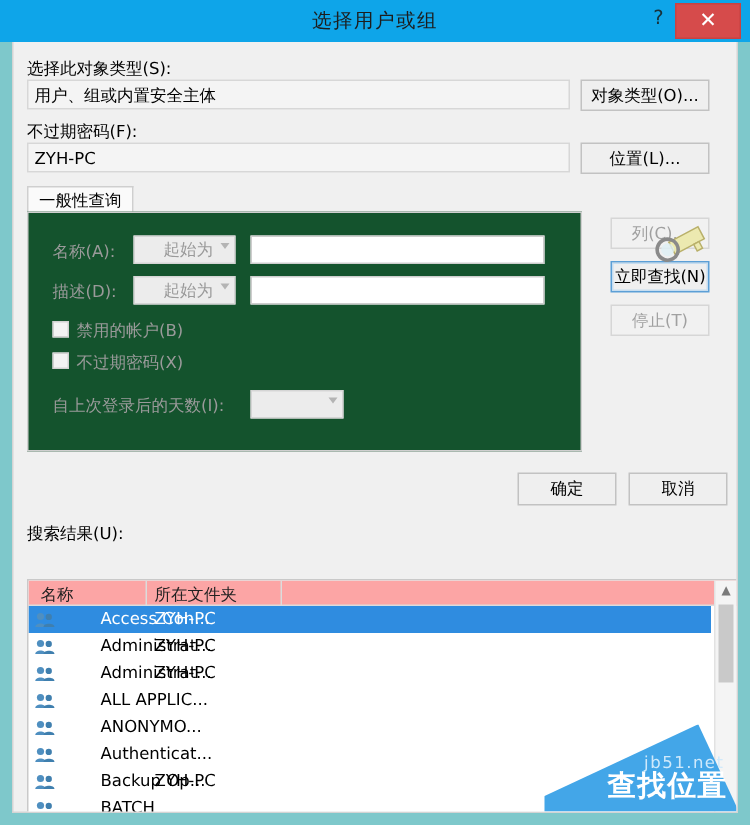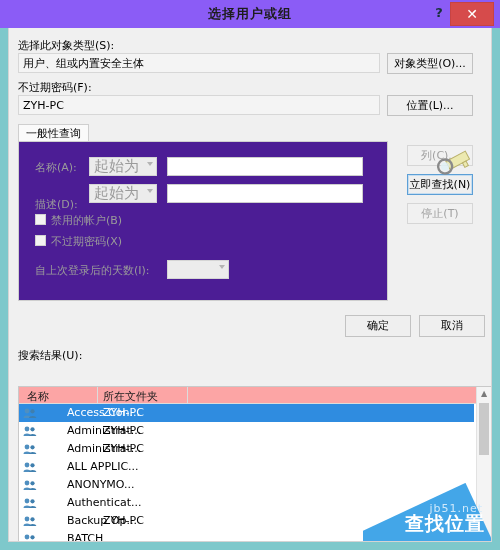--- a/index.html
+++ b/index.html
@@ -4,21 +4,21 @@
 <style>
   html,body{margin:0;padding:0;}
   body{
     width:500px;height:550px;overflow:hidden;
     font-family:"DejaVu Sans","Liberation Sans",sans-serif;
     font-size:11px;color:#000;background:#ffffff;
   }
   #app{position:relative;width:500px;height:550px;background:#7ec8cb;}
 
   
-  .titlebar{position:absolute;left:0;top:0;width:500px;height:28px;background:#8b5cf6;font-weight:bold;}
+  .titlebar{position:absolute;left:0;top:0;width:500px;height:28px;background:#0ea5e9;}
   .title-text{
     position:absolute;left:0;top:5px;width:500px;text-align:center;
     font-size:13px;color:#1d1d1d;letter-spacing:1px;
   }
   .help-btn{
     position:absolute;right:52px;top:3px;width:18px;height:20px;
     text-align:center;line-height:20px;font-size:13px;color:#17313a;cursor:default;
   }
   .close-btn{
     position:absolute;right:6px;top:2px;width:42px;height:22px;
@@ -53,27 +53,27 @@
 
   
   .tabstrip{position:absolute;left:9px;top:96px;width:370px;height:18px;}
   .tab{
     position:absolute;left:0;top:0;height:18px;padding:0 7px;
     background:#fafafa;border:1px solid #cfcfcf;border-bottom:none;
     box-sizing:border-box;line-height:17px;font-size:11px;cursor:default;
   }
   .panel{
     position:absolute;left:9px;top:113px;width:370px;height:160px;
-    background:#4c1d95;border:1px solid #cfcfcf;box-sizing:border-box;
+    background:#14532d;border:1px solid #cfcfcf;box-sizing:border-box;
   }
 
   .combo{
     position:absolute;background:#ececec;border:1px solid #d5d5d5;
-    box-sizing:border-box;font-size:15px;color:#9a9a9a;
-    padding:1px 14px 1px 4px;line-height:15px;overflow:hidden;white-space:nowrap;
+    box-sizing:border-box;font-size:11px;color:#9a9a9a;
+    padding:1px 14px 1px 4px;line-height:15px;overflow:hidden;white-space:nowrap;text-align:right;
   }
   .combo .arw{
     position:absolute;right:3px;top:4px;width:0;height:0;
     border-left:3px solid transparent;border-right:3px solid transparent;
     border-top:4px solid #b4b4b4;
   }
 
   .chk{
     position:absolute;width:11px;height:11px;background:#f3f3f3;
     border:1px solid #d2d2d2;box-sizing:border-box;
@@ -138,21 +138,21 @@
     </div>
 
     <div class="panel">
       <div class="lbl dim" style="left:16px;top:18px;">名称(A):</div>
       <div class="combo" style="left:70px;top:15px;width:68px;height:19px;">
         <span>起始为</span>
         <span class="arw"></span>
       </div>
       <div class="txtbox" style="left:148px;top:15px;width:196px;height:19px;"></div>
 
-      <div class="lbl dim" style="left:16px;top:55px;">描述(D):</div>
+      <div class="lbl dim" style="left:16px;top:45px;">描述(D):</div>
       <div class="combo" style="left:70px;top:42px;width:68px;height:19px;">
         <span>起始为</span>
         <span class="arw"></span>
       </div>
       <div class="txtbox" style="left:148px;top:42px;width:196px;height:19px;"></div>
 
       <div class="chk" style="left:16px;top:72px;"></div>
       <div class="lbl dim" style="left:32px;top:71px;">禁用的帐户(B)</div>
 
       <div class="chk" style="left:16px;top:93px;"></div>

